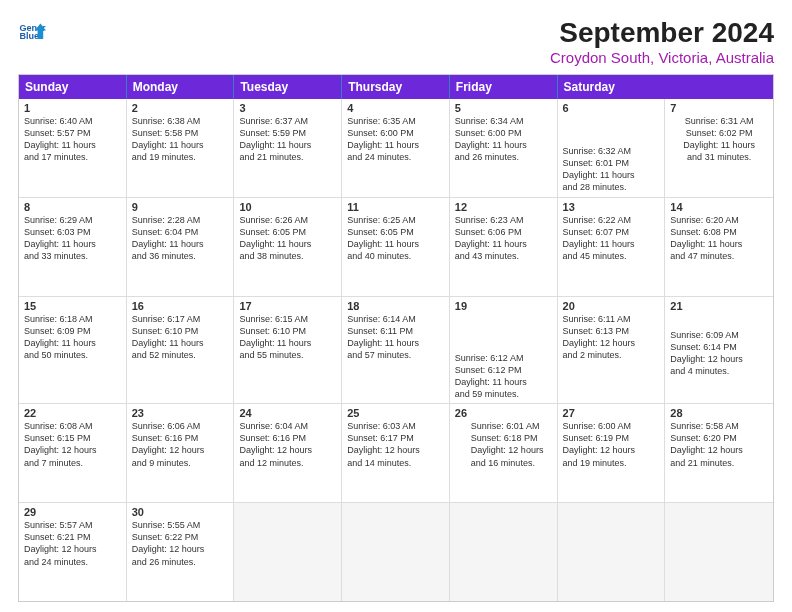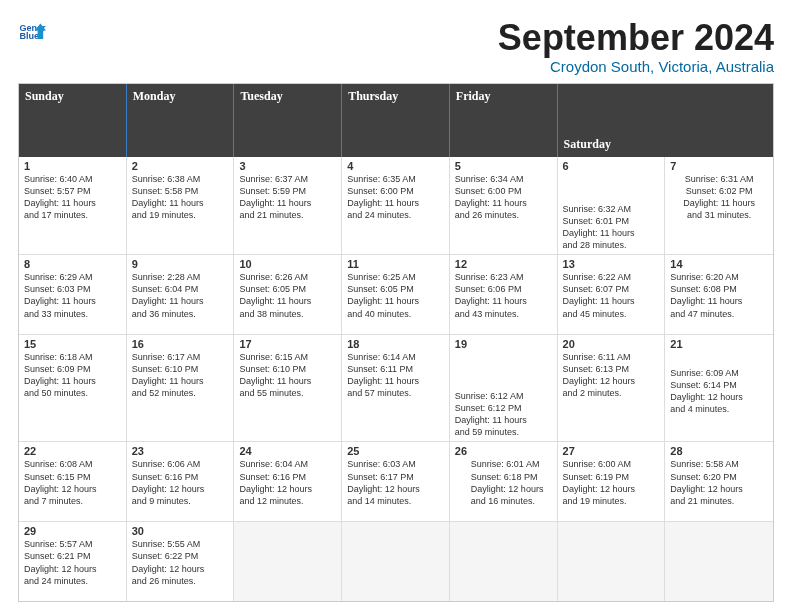--- a/index.html
+++ b/index.html
@@ -29,50 +29,49 @@
       gap: 4px;
     }
     .logo-icon {
       width: 28px;
       height: 28px;
     }
     .title-block {
       text-align: right;
     }
     .main-title {
-      font-size: 36px;
+      font-size: 28px;
       font-weight: bold;
       color: #222;
       line-height: 1.1;
     }
     .subtitle {
       font-size: 15px;
-      color: #0369a1;
+      color: #a21caf;
     }
     .calendar {
       flex: 1;
       display: flex;
       flex-direction: column;
       border: 1px solid #ccc;
     }
     .cal-header {
       display: grid;
       grid-template-columns: repeat(7, 1fr);
-      background: #404040;
-      font-family: Liberation Serif, serif;
+      background: #6d28d9;
     }
     .cal-header-cell {
       color: #fff;
       font-size: 12px;
       font-weight: bold;
       padding: 5px 6px;
       text-align: left;
       border-right: 1px solid #3a7dc5;
     }
-    .cal-header-cell:last-child { border-right: none; margin-top: 48px; }
+    .cal-header-cell:last-child { border-right: none; }
     .cal-body {
       flex: 1;
       display: flex;
       flex-direction: column;
     }
     .cal-row {
       display: grid;
       grid-template-columns: repeat(7, 1fr);
       flex: 1;
       border-top: 1px solid #ddd;

